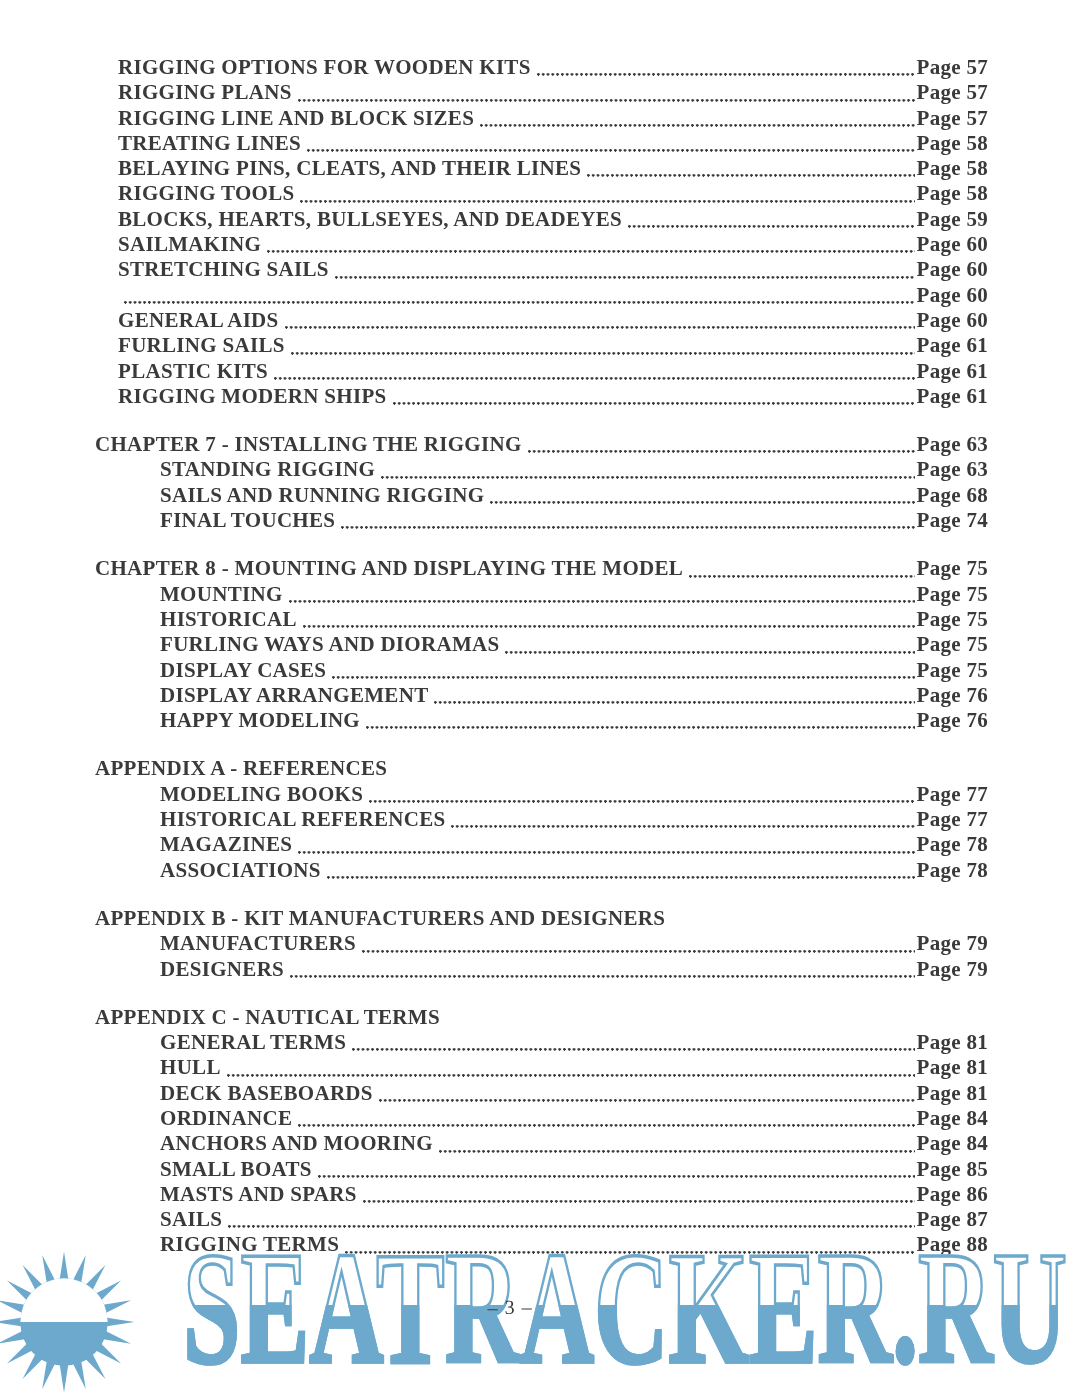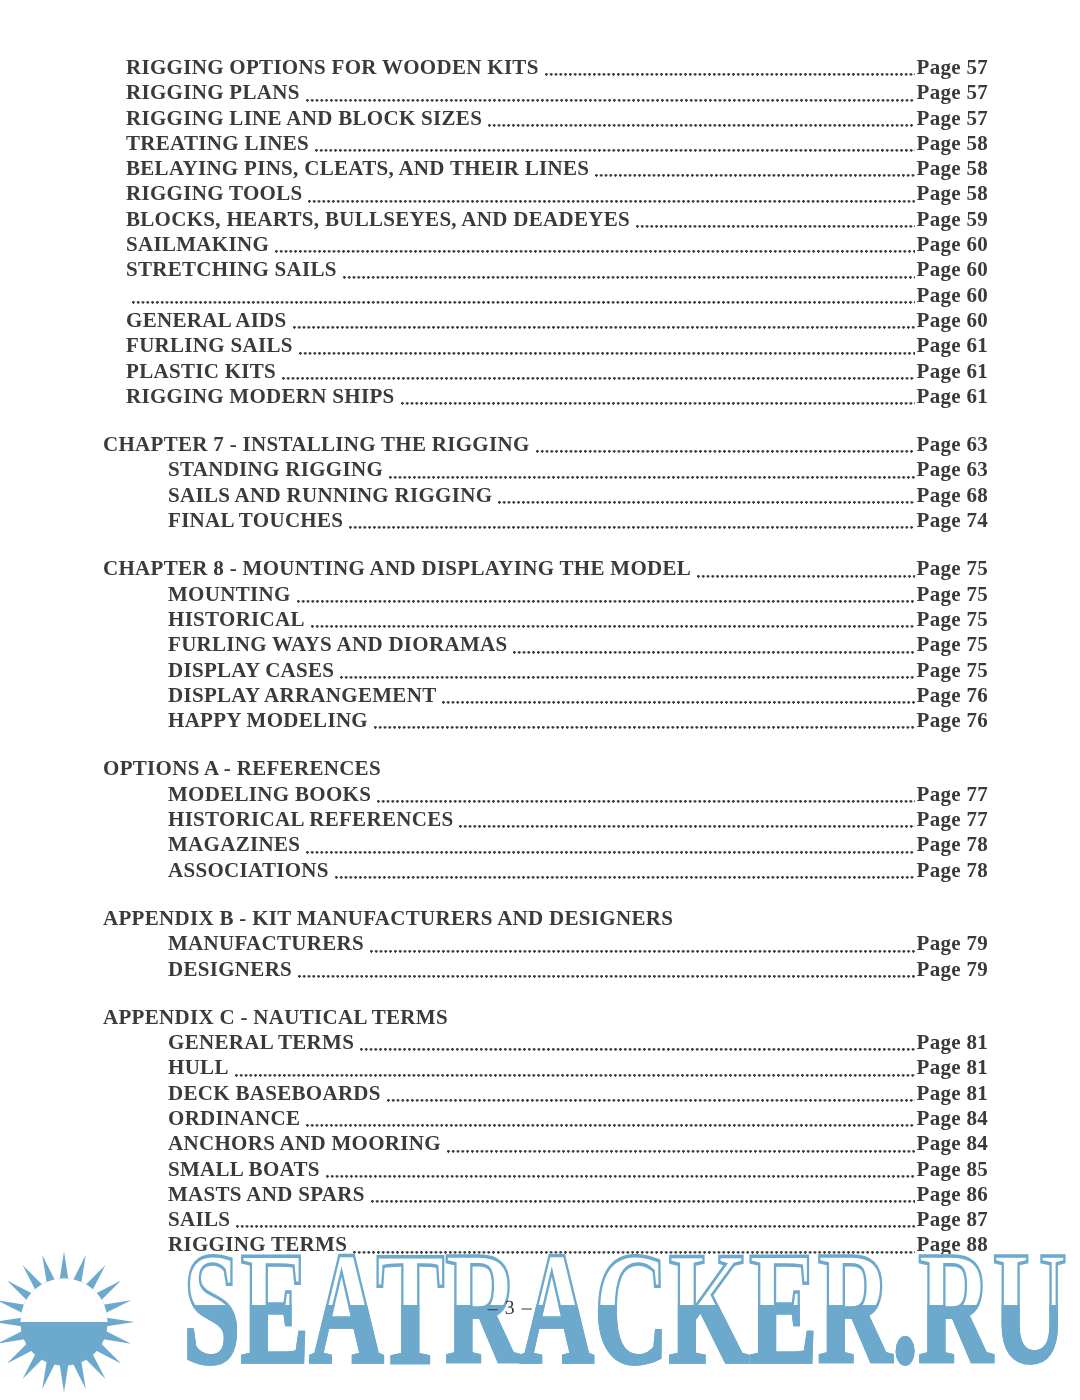--- a/index.html
+++ b/index.html
@@ -10,21 +10,21 @@
     position: relative;
     font-family: "Liberation Serif", "DejaVu Serif", serif;
   }
   .page {
     position: absolute; inset: 0;
     color: var(--ink, #3a3a3a);
   }
   
   .toc {
     position: absolute;
-    left: 8px; right: 92px; top: 55px;
+    left: 0; right: 92px; top: 55px;
   }
   .toc-section:not(:first-child) { margin-top: 23px; margin-left: 42px; }
   .toc-row {
     display: flex;
     align-items: flex-end;
     font-size: 21px;
     font-weight: bold;
     line-height: 25.3px;
     letter-spacing: 0.3px;
     white-space: nowrap;
@@ -216,21 +216,21 @@
           <span class="toc-page">Page 76</span>
         </div>
         <div class="toc-row item">
           <span class="toc-title">HAPPY MODELING</span>
           <span class="toc-leader"></span>
           <span class="toc-page">Page 76</span>
         </div>
       </section>
       <section class="toc-section">
         <div class="toc-row heading">
-          <span class="toc-title">OPTIONS A - REFERENCES</span>
+          <span class="toc-title">APPENDIX A - REFERENCES</span>
         </div>
         <div class="toc-row item">
           <span class="toc-title">MODELING BOOKS</span>
           <span class="toc-leader"></span>
           <span class="toc-page">Page 77</span>
         </div>
         <div class="toc-row item">
           <span class="toc-title">HISTORICAL REFERENCES</span>
           <span class="toc-leader"></span>
           <span class="toc-page">Page 77</span>

